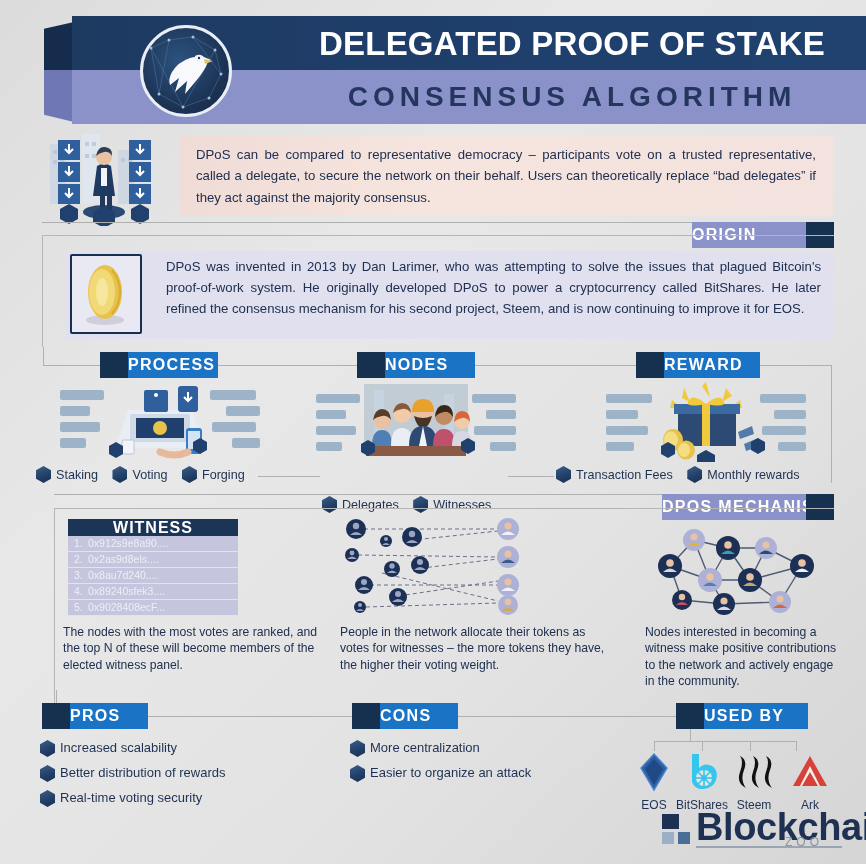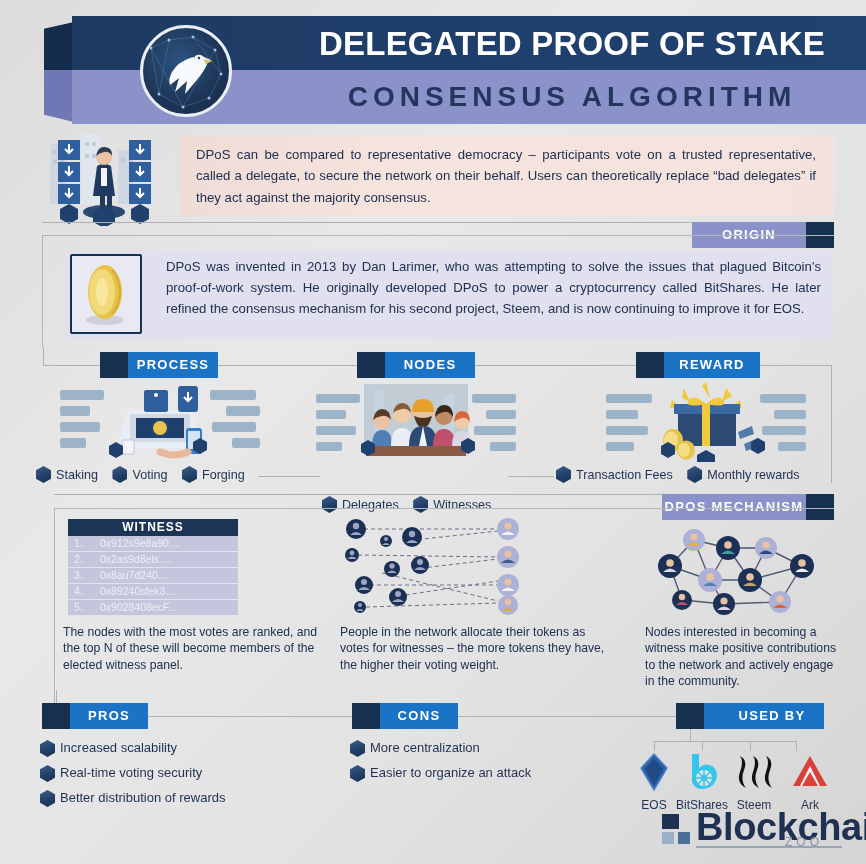--- a/index.html
+++ b/index.html
@@ -50,22 +50,22 @@
   .intro-text{
     position:absolute;left:16px;top:8px;width:620px;
     font-size:13.2px;line-height:21.4px;color:#203050;
     text-align:justify;
   }
   .intro-art{position:absolute;left:22px;top:126px;width:165px;height:100px;}
 
   
   .badge{position:absolute;height:26px;}
   .badge .sq{position:absolute;top:0;width:28px;height:26px;background:#16304f;}
-  .badge .body{position:absolute;top:0;height:26px;color:#fff;font-size:13px;
-    font-weight:bold;letter-spacing:1.3px;text-align:center;line-height:26px;white-space:nowrap;}
+  .badge .body{position:absolute;top:0;height:26px;color:#fff;font-size:16px;
+    font-weight:bold;letter-spacing:1.3px;text-align:left;line-height:26px;white-space:nowrap;}
 
   .badge-right .body{left:0;background:#8b92ca;}
   .badge-right .sq{right:0;}
   .badge-left .sq{left:0;}
   .badge-left .body{left:28px;background:#1a73c4;}
 
   .origin-badge{left:692px;top:222px;width:142px;}
   .origin-badge .body{width:114px;}
 
   .origin-frame{
@@ -105,37 +105,37 @@
 
   
   .mech-badge{left:662px;top:494px;width:172px;}
   .mech-badge .body{width:144px;}
   .mech-frame{
     position:absolute;left:54px;top:508px;width:780px;height:196px;
     border-left:1.5px solid #b5b5b5;border-top:1.5px solid #b5b5b5;box-sizing:border-box;
   }
 
   .witness-tbl{position:absolute;left:68px;top:519px;width:170px;}
-  .witness-hd{height:17px;background:#1c3557;color:#fff;font-size:12px;font-weight:bold;
+  .witness-hd{height:17px;background:#1c3557;color:#fff;font-size:16px;font-weight:bold;
     letter-spacing:1px;text-align:center;line-height:17px;}
   .witness-row{height:15px;background:#c5c6de;border-bottom:1px solid #e3e3ef;
     font-size:10.5px;color:#edeef7;line-height:15px;position:relative;}
   .witness-row .n{position:absolute;left:6px;width:18px;text-align:left;}
-  .witness-row .a{position:absolute;left:32px;}
+  .witness-row .a{position:absolute;left:20px;}
 
   .mech-col-txt{position:absolute;font-size:12.2px;line-height:16.4px;color:#203050;}
   .mc1{left:63px;top:624px;width:260px;}
   .mc2{left:340px;top:624px;width:275px;}
   .mc3{left:645px;top:624px;width:200px;}
   .pros-badge{left:42px;top:703px;width:106px;padding-left:20px;}
   .pros-badge .body{width:78px;}
   .cons-badge{left:352px;top:703px;width:106px;}
   .cons-badge .body{width:78px;}
   .used-badge{left:676px;top:703px;width:132px;}
-  .used-badge .body{width:104px;padding-left:16px;}
+  .used-badge .body{width:104px;}
 
   .bullet-list{position:absolute;}
   .bullet{display:flex;align-items:flex-start;margin-bottom:8px;font-size:13px;color:#1f3152;line-height:16px;}
   .bullet .hex{margin-top:0;}
 
   .logos-row{position:absolute;left:632px;top:748px;width:206px;height:62px;}
   .logo-item{position:absolute;width:52px;text-align:center;}
   .logo-item .nm{font-size:12px;color:#1f3152;margin-top:2px;}
 
   .bz{position:absolute;left:660px;top:810px;width:180px;height:46px;}
@@ -613,25 +613,25 @@
     <div class="body">USED BY</div>
   </div>
 
   <div class="bullet-list" style="left:40px;top:740px;width:280px;">
     <div class="bullet">
       <span class="hex"></span>
       <span>Increased scalability</span>
     </div>
     <div class="bullet">
       <span class="hex"></span>
+      <span>Better distribution of rewards</span>
+    </div>
+    <div class="bullet">
+      <span class="hex"></span>
       <span>Real-time voting security</span>
-    </div>
-    <div class="bullet">
-      <span class="hex"></span>
-      <span>Better distribution of rewards</span>
     </div>
   </div>
 
   <div class="bullet-list" style="left:350px;top:740px;width:240px;">
     <div class="bullet">
       <span class="hex"></span>
       <span>More centralization</span>
     </div>
     <div class="bullet">
       <span class="hex"></span>

